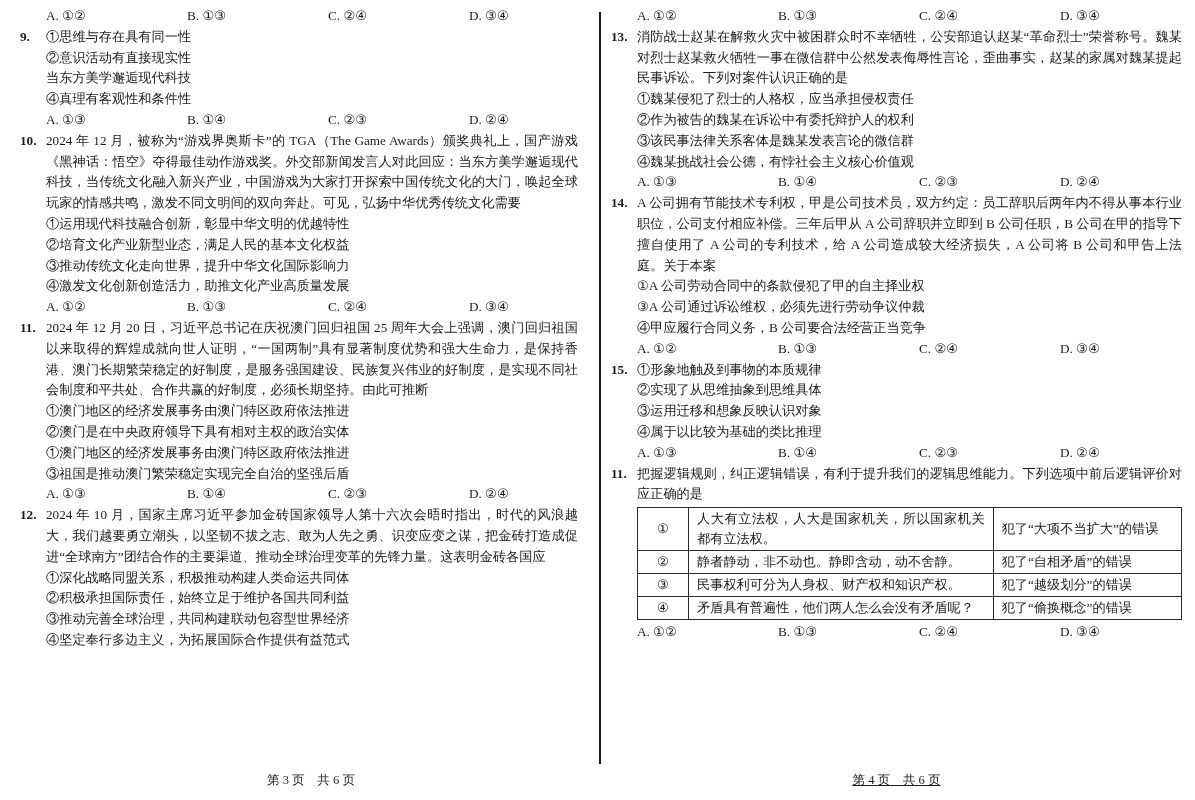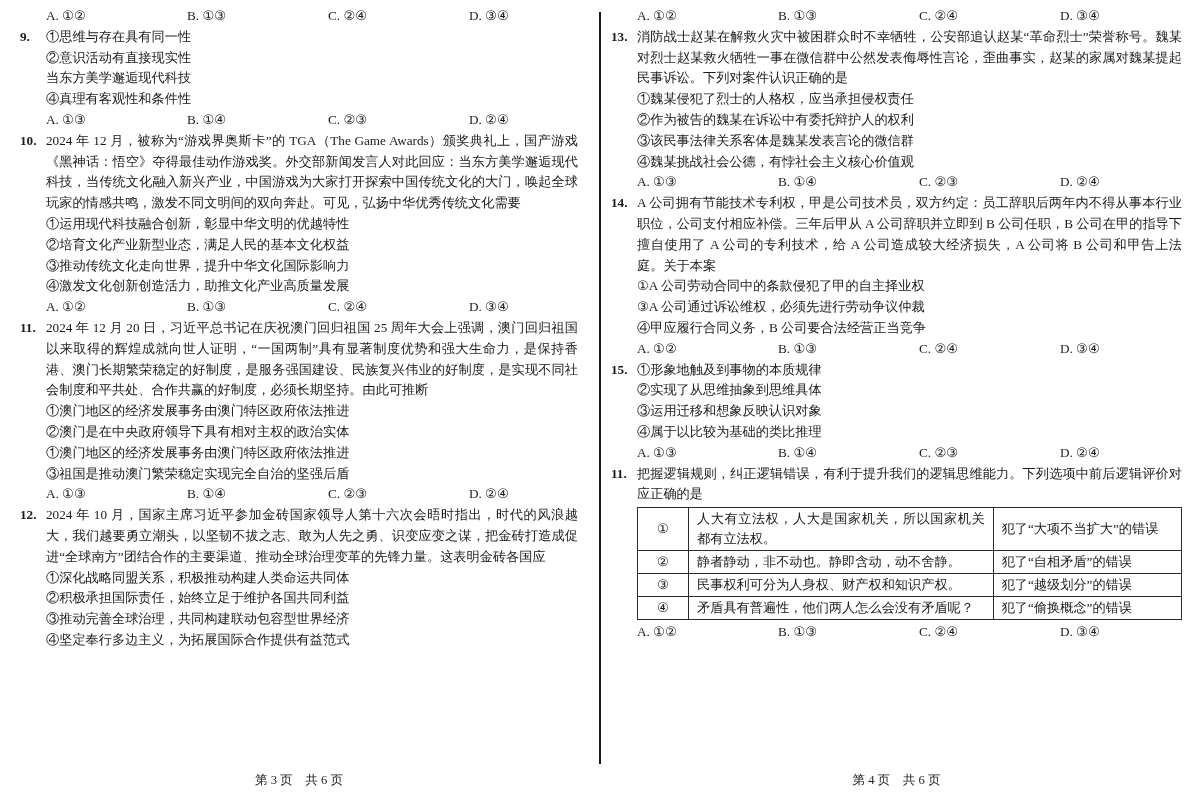--- a/index.html
+++ b/index.html
@@ -20,22 +20,22 @@
   .qbody{flex:1;min-width:0;}
   .stem{text-align:justify;text-justify:inter-ideograph;}
   .opt{text-align:left;}
   .logic-table{border-collapse:collapse;width:100%;margin:2px 0 2px 0;}
   .logic-table td{border:1px solid #2a2a2a;padding:1px 8px;vertical-align:middle;line-height:20px;}
   .logic-table{border:1.5px solid #2a2a2a;}
   .logic-table .cell-no{width:34px;text-align:center;}
   .logic-table .cell-statement{width:56%;text-align:justify;margin-top:8px;}
   .logic-table .cell-eval{text-align:left;margin-left:28px;}
   .footer{position:absolute;top:770px;text-align:center;font-size:12.6px;}
-  .footer-left{left:20px;width:558px;}
-  .footer-right{left:611px;width:571px;}
+  .footer-left{left:32px;width:558px;}
+  .footer-right{left:611px;width:571px;text-decoration:underline;}
 </style>
 </head>
 <body>
 
 <div class="divider"></div>
 
 <div class="page page-left">
   <div class="carry-row">
     <span>A. ①②</span>
     <span>B. ①③</span>

